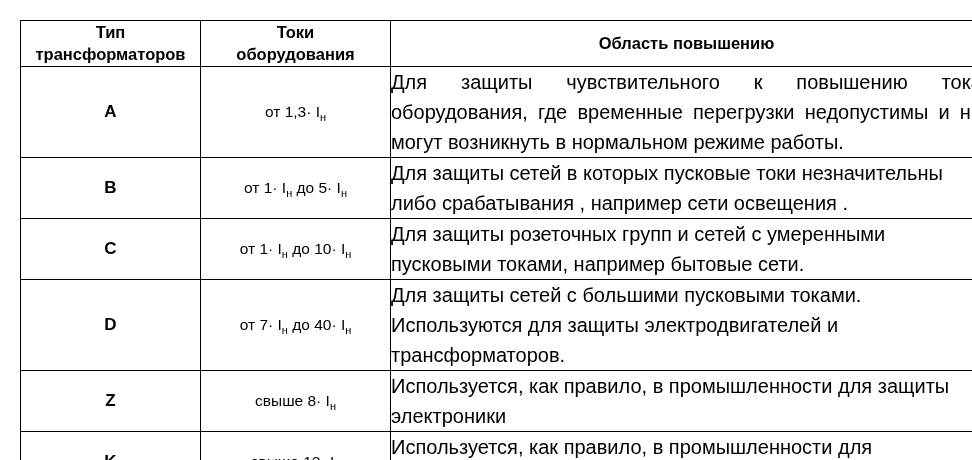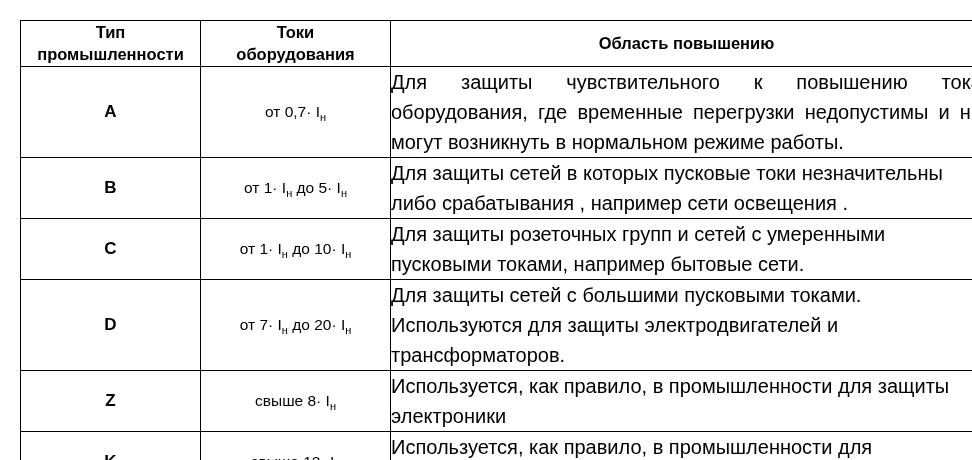--- a/index.html
+++ b/index.html
@@ -82,34 +82,34 @@
   <table class="spec-table">
     <colgroup>
       <col class="col-type">
       <col class="col-currents">
       <col class="col-area">
     </colgroup>
     <thead>
       <tr>
         <th class="hdr-cell">
           <span class="line">Тип</span>
-          <span class="line">промышленности</span>
+          <span class="line">трансформаторов</span>
         </th>
         <th class="hdr-cell">
           <span class="line">Токи</span>
           <span class="line">оборудования</span>
         </th>
         <th class="hdr-cell">Область повышению</th>
       </tr>
     </thead>
     <tbody>
 
       <tr>
         <td class="type-cell">A</td>
-        <td class="current-cell"><span>от 0,7· I</span><span class="sub">н</span></td>
+        <td class="current-cell"><span>от 1,3· I</span><span class="sub">н</span></td>
         <td class="area-cell justify">
             <p>Для защиты чувствительного к повышению тока оборудования, где временные перегрузки недопустимы и не могут возникнуть в нормальном режиме работы.</p>
           </td>
       </tr>
 
       <tr>
         <td class="type-cell">B</td>
         <td class="current-cell"><span>от 1· I</span><span class="sub">н</span><span> до 5· I</span><span class="sub">н</span></td>
         <td class="area-cell">
             <p>Для защиты сетей в которых пусковые токи незначительны либо срабатывания , например сети освещения .</p>
@@ -119,21 +119,21 @@
       <tr>
         <td class="type-cell">C</td>
         <td class="current-cell"><span>от 1· I</span><span class="sub">н</span><span> до 10· I</span><span class="sub">н</span></td>
         <td class="area-cell">
             <p>Для защиты розеточных групп и сетей с умеренными пусковыми токами, например бытовые сети.</p>
           </td>
       </tr>
 
       <tr>
         <td class="type-cell">D</td>
-        <td class="current-cell"><span>от 7· I</span><span class="sub">н</span><span> до 20· I</span><span class="sub">н</span></td>
+        <td class="current-cell"><span>от 7· I</span><span class="sub">н</span><span> до 40· I</span><span class="sub">н</span></td>
         <td class="area-cell">
             <p>Для защиты сетей с большими пусковыми токами. Используются для защиты электродвигателей и трансформаторов.</p>
           </td>
       </tr>
 
       <tr>
         <td class="type-cell">Z</td>
         <td class="current-cell"><span>свыше 8· I</span><span class="sub">н</span></td>
         <td class="area-cell">
             <p>Используется, как правило, в промышленности для защиты электроники</p>

